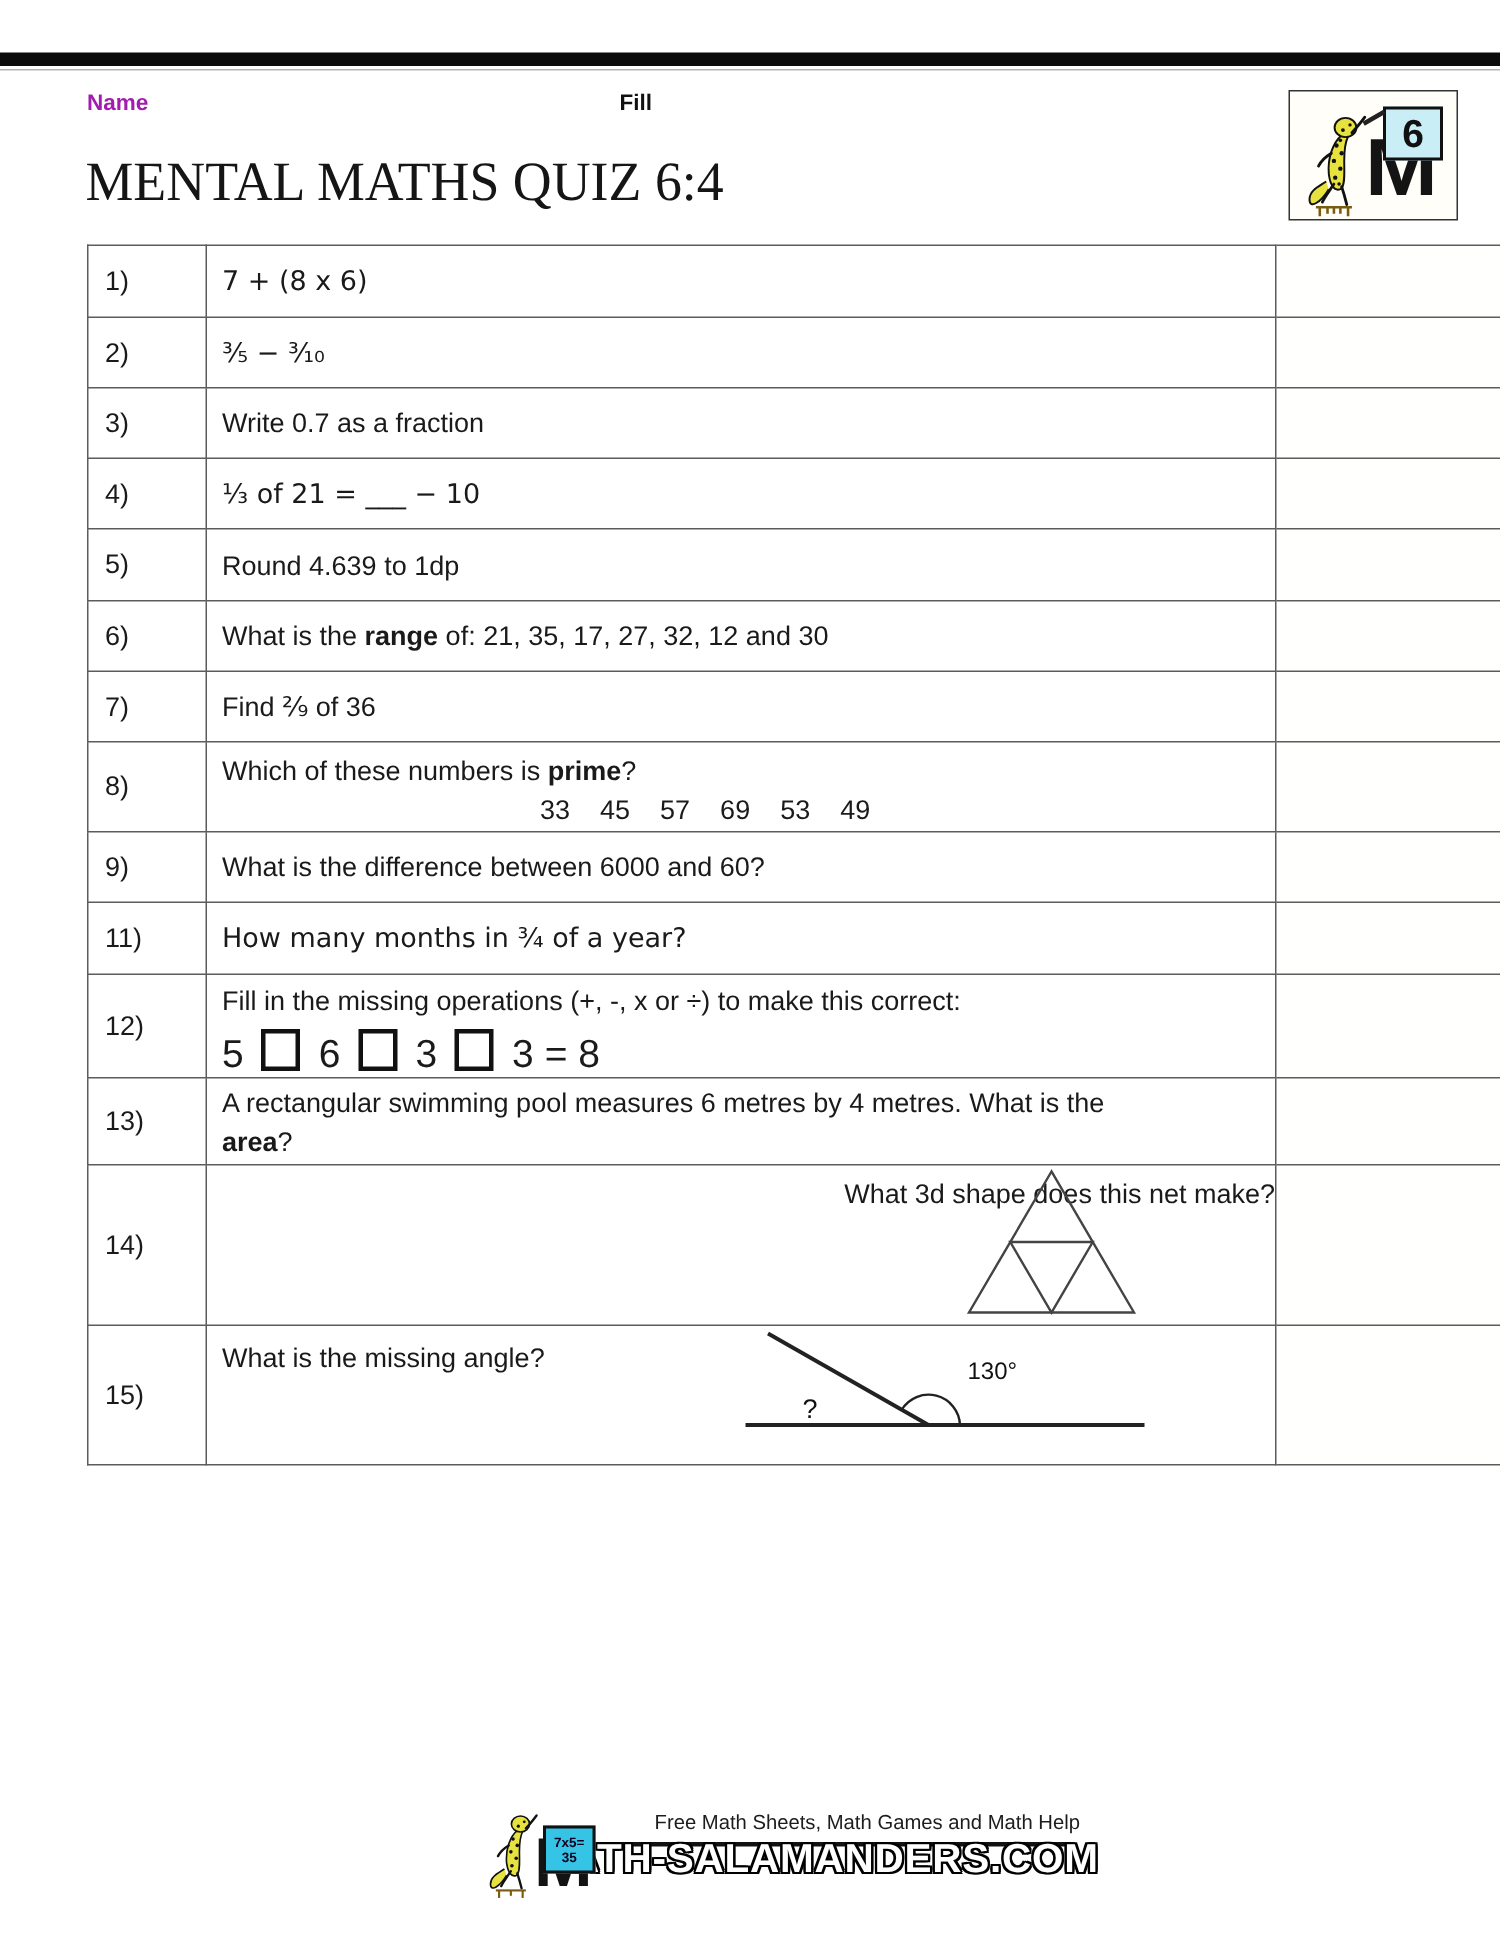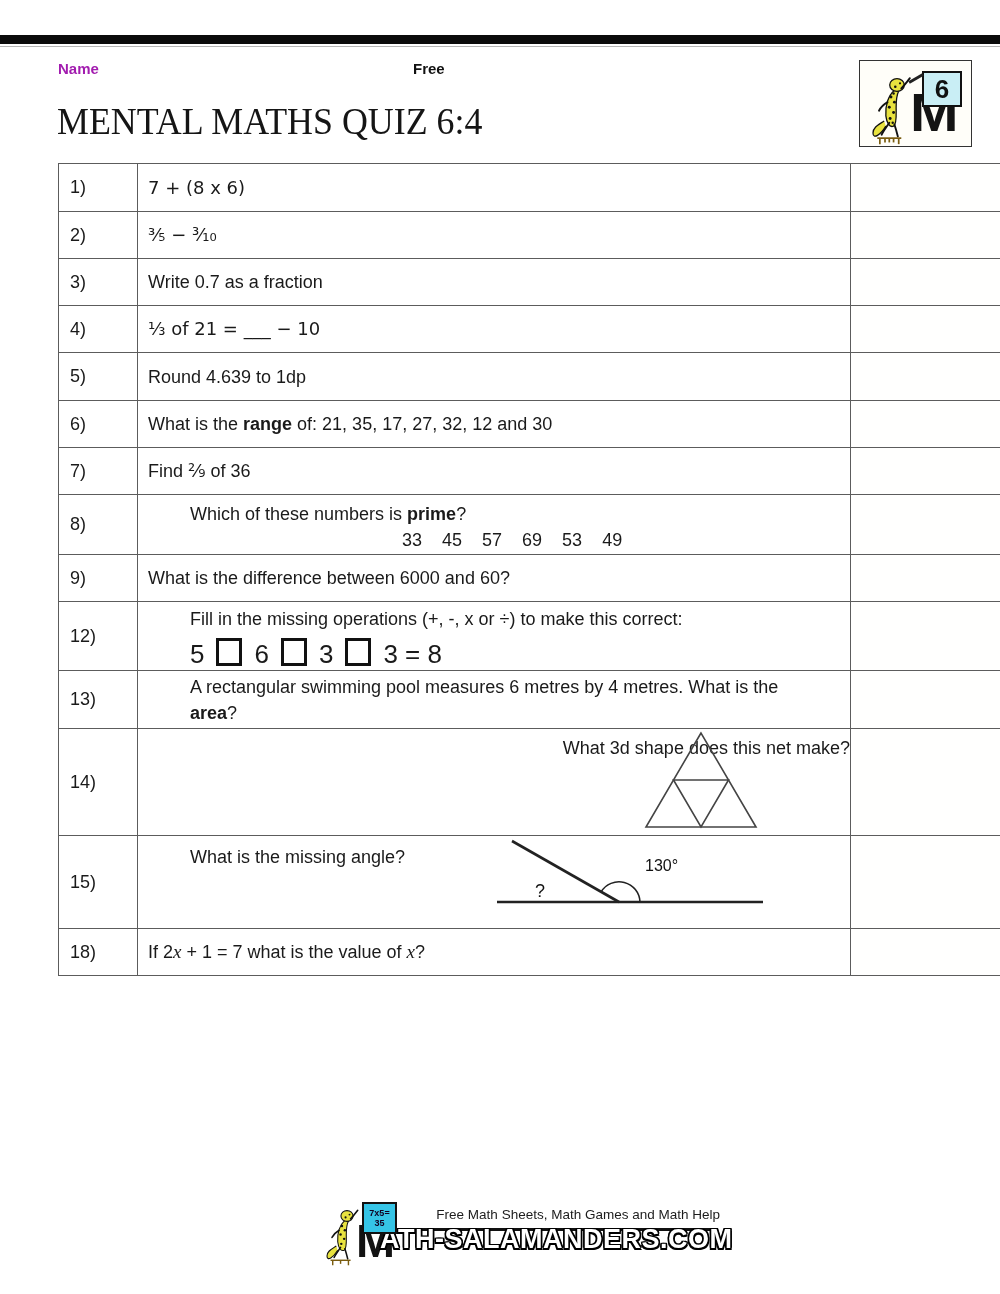--- a/index.html
+++ b/index.html
@@ -37,30 +37,30 @@
   td.ac{width:148px;background:#fffffe;}
   .b{font-weight:700;}
   .it{font-style:italic;font-family:"Liberation Serif",serif;font-size:19px;}
   .frac{font-family:"DejaVu Sans",sans-serif;}
   .pre{white-space:pre;}
   .opts{padding-left:212px;white-space:pre;}
   .eqline{margin-top:6px;font-size:26px;line-height:30px;white-space:nowrap;}
   .opbox{display:inline-block;width:20px;height:22px;border:3px solid #111;margin:0 12px;
          vertical-align:-3px;}
   .figwrap{position:relative;width:100%;height:100%;}
-  .qtext{display:block;margin-left:42px;}
+  .qtext{display:block;}
   .wrap13{max-width:640px;}
   .wrap17{max-width:650px;}
   .net-svg{position:absolute;left:505px;top:1px;}
   .angle-svg{position:absolute;left:355px;top:2px;}
 
   
   .footer{position:absolute;left:300px;top:1198px;width:440px;height:82px;}
   .f-sal{position:absolute;left:24px;top:8px;}
-  .f-card{position:absolute;left:62px;top:4px;width:31px;height:28px;background:#35c4e6;
+  .f-card{position:absolute;left:62px;top:19px;width:31px;height:28px;background:#35c4e6;
           border:2px solid #111;z-index:2;display:flex;flex-direction:column;align-items:center;
           justify-content:center;font-size:9px;font-weight:700;line-height:10px;color:#102;}
   .f-tagline{position:absolute;left:108px;top:9px;width:312px;text-align:right;font-size:13.5px;
           font-weight:400;color:#1c1c1c;}
   .f-rule{position:absolute;left:97px;top:30px;width:316px;height:3px;background:#111;}
   .f-m{position:absolute;left:56px;top:20px;font-size:46px;font-weight:700;line-height:1;
           color:#131313;transform:scaleX(1.02);transform-origin:left top;}
   .f-brand{position:absolute;left:80px;top:26px;font-size:27px;font-weight:700;letter-spacing:0.5px;
           color:#fff;white-space:nowrap;
           text-shadow:-1.5px -1.5px 0 #000,1.5px -1.5px 0 #000,-1.5px 1.5px 0 #000,
@@ -68,21 +68,21 @@
 </style>
 </head>
 <body>
 
 <div id="page">
 
   <div class="topbar"></div>
   <div class="topbar-sub"></div>
 
   <div class="name-label">Name</div>
-  <div class="date-label">Free</div>
+  <div class="date-label">Fill</div>
   <h1 class="title">MENTAL MATHS QUIZ 6:4</h1>
 
   <div class="badge">
     <svg class="badge-sal" width="46" height="72" viewBox="0 0 48 84">
       <path d="M18,62 C12,72 3,78 3,70 C3,63 10,60 16,56" fill="#e8e23f" stroke="#111" stroke-width="1.5"></path>
       <path d="M28,20 C21,26 17,38 18,50 C19,58 22,64 27,62 C31,60 30,48 30,40 C30,31 31,25 33,21 Z" fill="#e8e23f" stroke="#111" stroke-width="1.5"></path>
       <ellipse cx="31" cy="14" rx="8.5" ry="7.5" fill="#e8e23f" stroke="#111" stroke-width="1.5"></ellipse>
       <circle cx="34.5" cy="12" r="1.3" fill="#111"></circle>
       <path d="M36,18 C40,14 43,10 46,6" fill="none" stroke="#111" stroke-width="2.2" stroke-linecap="round"></path>
       <path d="M20,34 C15,37 12,40 10,44" fill="none" stroke="#111" stroke-width="2.2" stroke-linecap="round"></path>
@@ -157,20 +157,25 @@
         <span class="qtext"><span>Which of these numbers is </span><span class="b">prime</span><span>?</span></span>
         <span class="qtext opts">33    45    57    69    53    49</span>
       </td>
       <td class="ac"></td>
     </tr>
     <tr style="height:47px;">
       <td class="numc"><span>9)</span></td>
       <td class="qc"><span>What is the difference between 6000 and 60?</span></td>
       <td class="ac"></td>
     </tr>
+    <tr style="height:48px;">
+      <td class="numc"><span>11)</span></td>
+      <td class="qc"><span class="frac">How many months in ¾ of a year?</span></td>
+      <td class="ac"></td>
+    </tr>
     <tr style="height:64px;">
       <td class="numc"><span>12)</span></td>
       <td class="qc top" style="padding-top:4px;">
         <span class="qtext">Fill in the missing operations (+, -, x or ÷) to make this correct:</span>
         <span class="qtext eqline">
           <span>5</span><span class="opbox"></span><span>6</span><span class="opbox"></span><span>3</span><span class="opbox"></span><span>3 = 8</span>
         </span>
       </td>
       <td class="ac"></td>
     </tr>
@@ -201,25 +206,20 @@
           <span class="qtext" style="padding:8px 0 0 10px;">What is the missing angle?</span>
           <svg class="angle-svg" width="276" height="80" viewBox="0 0 276 80">
             <line x1="4" y1="64" x2="270" y2="64" stroke="#222" stroke-width="2.6"></line>
             <line x1="19" y1="3" x2="126" y2="64" stroke="#222" stroke-width="2.6"></line>
             <path d="M 108,54 A 21,21 0 0 1 147,64" fill="none" stroke="#222" stroke-width="1.6"></path>
             <text x="42" y="59" font-size="18" fill="#111">?</text>
             <text x="152" y="33" font-size="16" fill="#111">130°</text>
           </svg>
         </div>
       </td>
-      <td class="ac"></td>
-    </tr>
-    <tr style="height:47px;">
-      <td class="numc"><span>18)</span></td>
-      <td class="qc"><span>If 2</span><span class="it">x</span><span> + 1 = 7 what is the value of </span><span class="it">x</span><span>?</span></td>
       <td class="ac"></td>
     </tr>
   </tbody>
     </table>
 
   <div class="footer">
     <svg class="f-sal" width="36" height="60" viewBox="0 0 48 84">
       <path d="M18,62 C12,72 3,78 3,70 C3,63 10,60 16,56" fill="#e8e23f" stroke="#111" stroke-width="1.5"></path>
       <path d="M28,20 C21,26 17,38 18,50 C19,58 22,64 27,62 C31,60 30,48 30,40 C30,31 31,25 33,21 Z" fill="#e8e23f" stroke="#111" stroke-width="1.5"></path>
       <ellipse cx="31" cy="14" rx="8.5" ry="7.5" fill="#e8e23f" stroke="#111" stroke-width="1.5"></ellipse>

